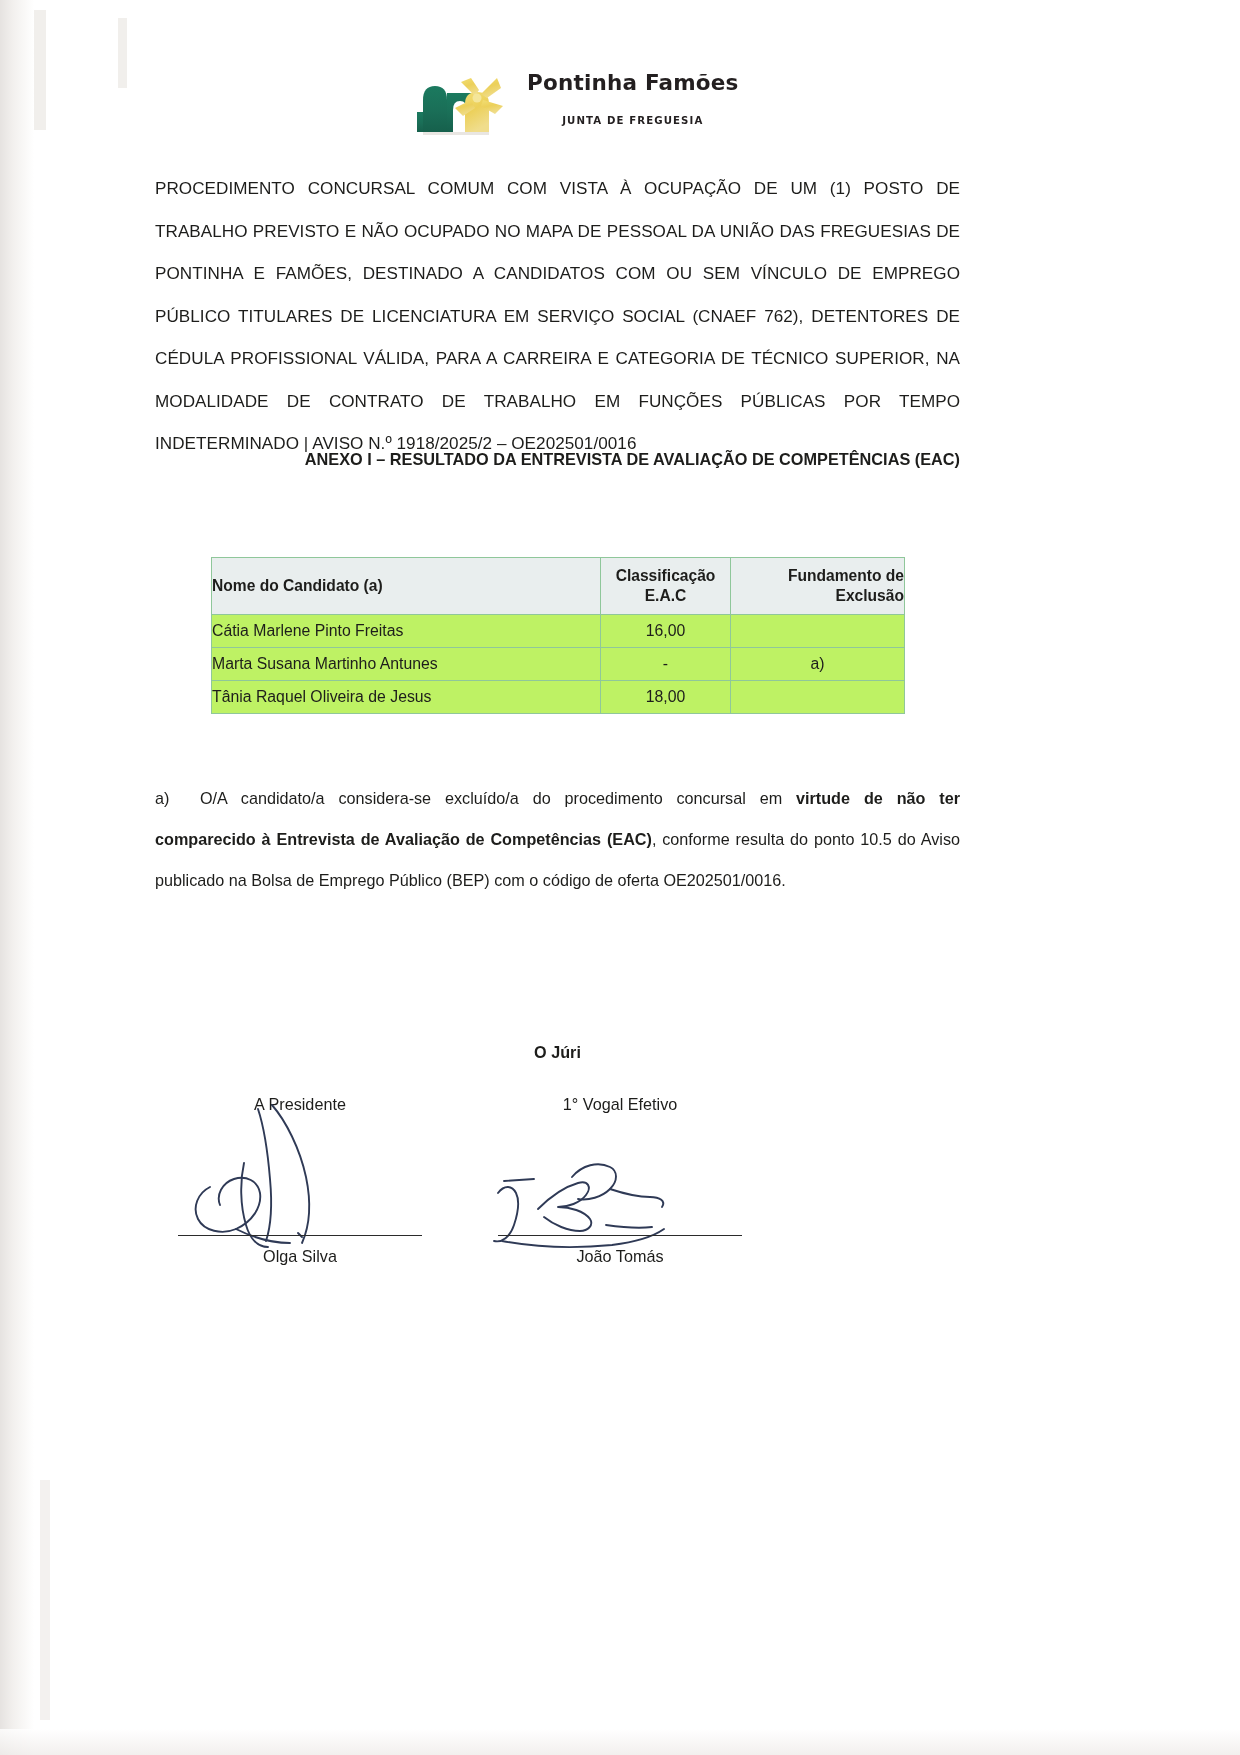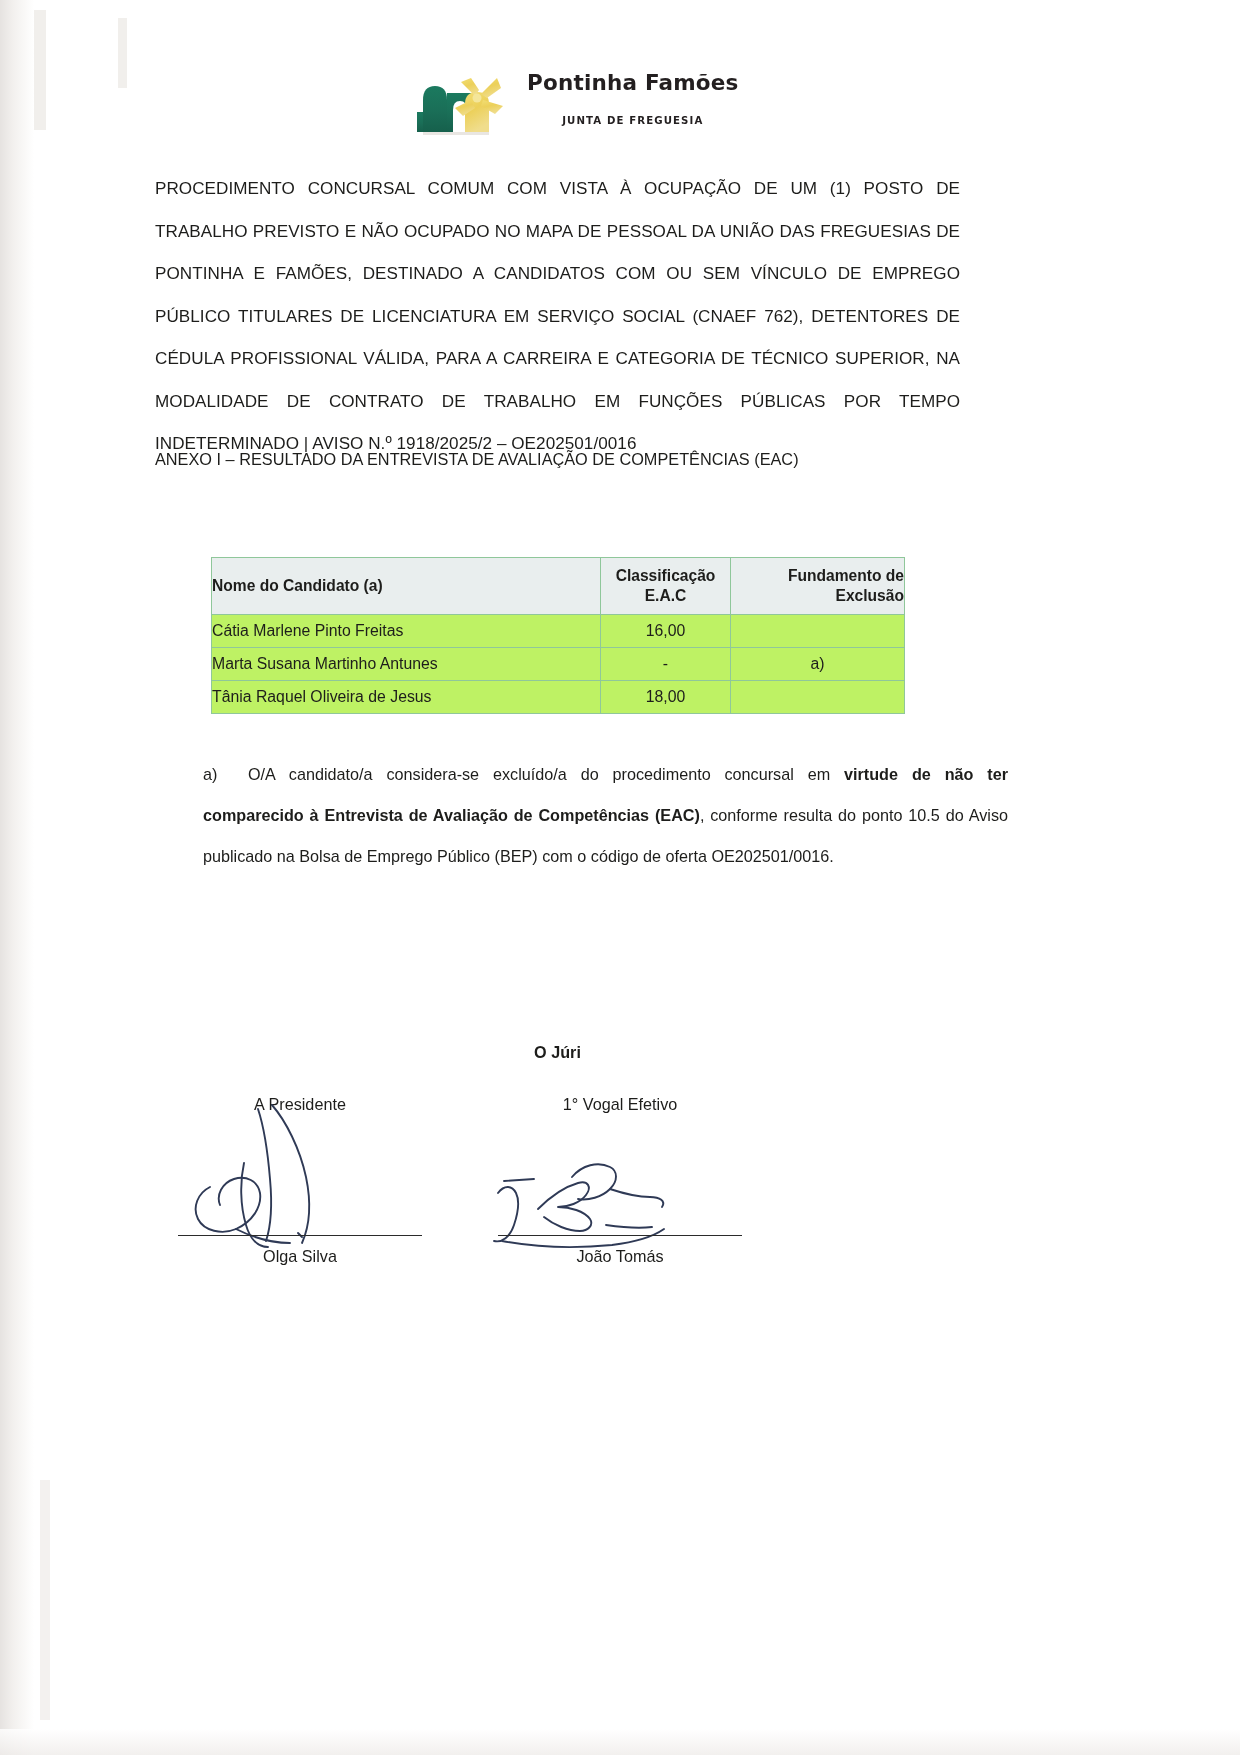--- a/index.html
+++ b/index.html
@@ -111,23 +111,23 @@
     text-align: justify;
     text-align-last: left;
     letter-spacing: .05px;
     color: #1d1d1b;
   }
   .anexo-line {
     position: absolute;
     left: 155px;
     top: 450px;
     width: 805px;
-    text-align: left;
+    text-align: right;
     font-size: 16.3px;
-    font-weight: normal;
+    font-weight: bold;
     color: #1d1d1b;
   }
 
   
   .results-table {
     position: absolute;
     left: 211px;
     top: 557px;
     width: 693px;
     border-collapse: collapse;
@@ -160,28 +160,27 @@
   .td-class  { text-align: center; }
   .td-reason { text-align: center; }
   .col-name   { width: 389px; }
   .col-class  { width: 130px; }
   .col-reason { width: 174px; }
 
   
   .footnote {
     position: absolute;
     left: 155px;
-    top: 754px;
+    top: 778px;
     width: 805px;
     font-size: 16.2px;
     line-height: 41px;
     color: #1d1d1b;
     text-align: justify;
     text-align-last: left;
-    margin-left: 48px;
   }
   .footnote .marker {
     display: inline-block;
     width: 45px;
   }
   .footnote b { font-weight: bold; }
 
   
   .juri-title {
     position: absolute;

